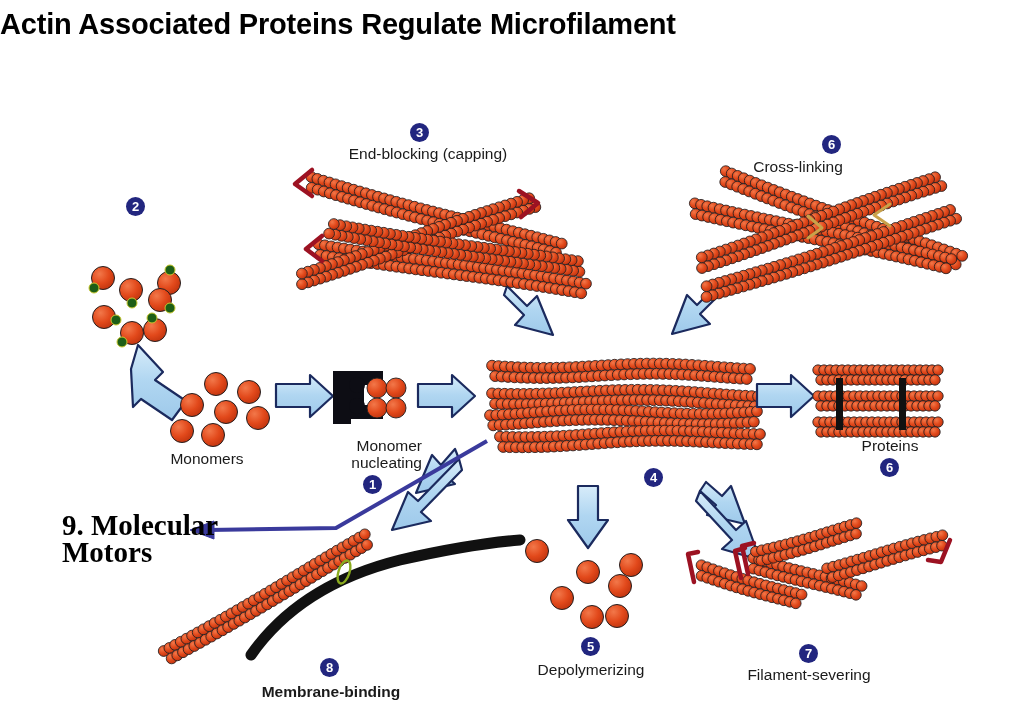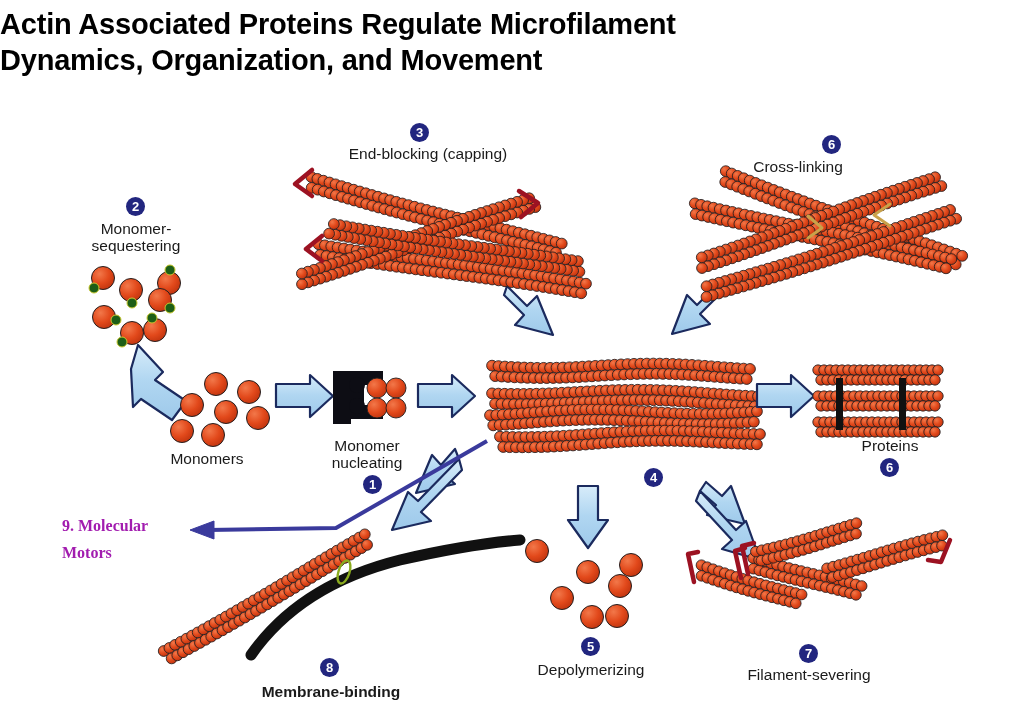--- a/index.html
+++ b/index.html
@@ -55,36 +55,35 @@
     font-size: 13px;
     font-weight: bold;
     line-height: 19px;
     text-align: center;
   }
 
   .motors-label {
     position: absolute;
     font-family: "Liberation Serif", serif;
     font-weight: bold;
-    font-size: 16px;
+    font-size: 29px;
     line-height: 27px;
-    color: #a21caf;
+    color: #000000;
     text-align: left;
     white-space: pre-line;
   }
   svg { display:block; }
 </style>
 </head>
 <body>
 
 <div id="stage">
 
   <div class="title">
     <span>Actin Associated Proteins Regulate Microfilament</span>
-    <span class="l2">Dynamics, Organization, and Movement</span>
   </div>
 
   <svg width="1033" height="721" viewBox="0 0 1033 721" style="position:absolute; left:0; top:0;">
     <defs>
       <radialGradient id="beadGrad" cx="35%" cy="32%" r="72%">
         <stop offset="0%" stop-color="#f2784a"></stop>
         <stop offset="55%" stop-color="#e2491b"></stop>
         <stop offset="100%" stop-color="#bf3310"></stop>
       </radialGradient>
       <radialGradient id="monoGrad" cx="35%" cy="32%" r="72%">
@@ -1607,28 +1606,24 @@
       <ellipse cx="344" cy="572" rx="5.5" ry="12" fill="none" stroke="#8aab1e" stroke-width="2.4" transform="rotate(18 344 572)"></ellipse>
     </g>
 
     <g>
       <path d="M 487,441 L 336,528 L 208,530" fill="none" stroke="#3a3a9c" stroke-width="4" stroke-linejoin="round"></path>
       <path d="M 190,530 L 214,521 L 214,539 Z" fill="#3a3a9c" stroke="#3a3a9c" stroke-width="1"></path>
     </g>
   </svg>
 
   <div class="badge" style="left:126px; top:197px;">2</div>
-  <div class="label multiline" style="left:66px; top:220px; width:140px;">
-    <span>Monomer-</span><br>
-    <span>sequestering</span>
-  </div>
 
   <div class="label" style="left:152px; top:450px; width:110px;">Monomers</div>
 
-  <div class="label multiline" style="left:312px; top:437px; width:110px; text-align:center;">
+  <div class="label multiline" style="left:312px; top:437px; width:110px; text-align:right;">
     <span>Monomer</span><br>
     <span>nucleating</span>
   </div>
   <div class="badge" style="left:363px; top:475px;">1</div>
 
   <div class="badge" style="left:410px; top:123px;">3</div>
   <div class="label" style="left:338px; top:145px; width:180px;">End-blocking (capping)</div>
 
   <div class="badge" style="left:644px; top:468px;">4</div>
 

